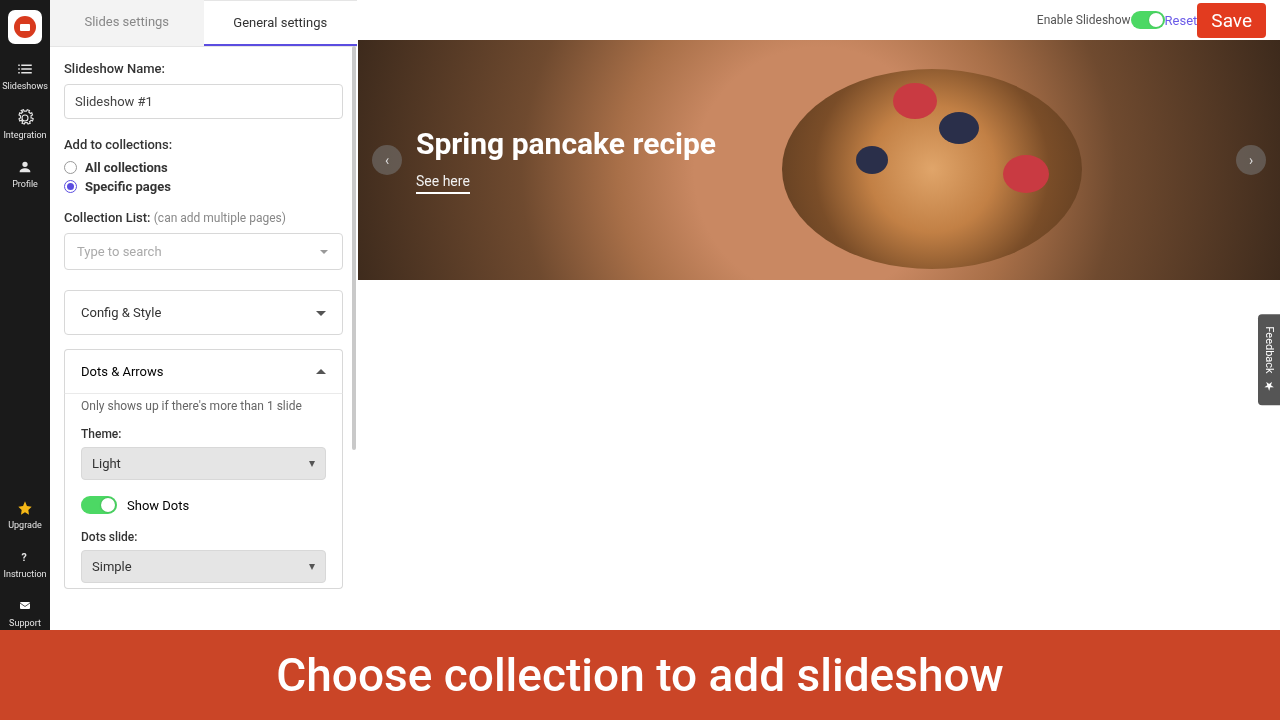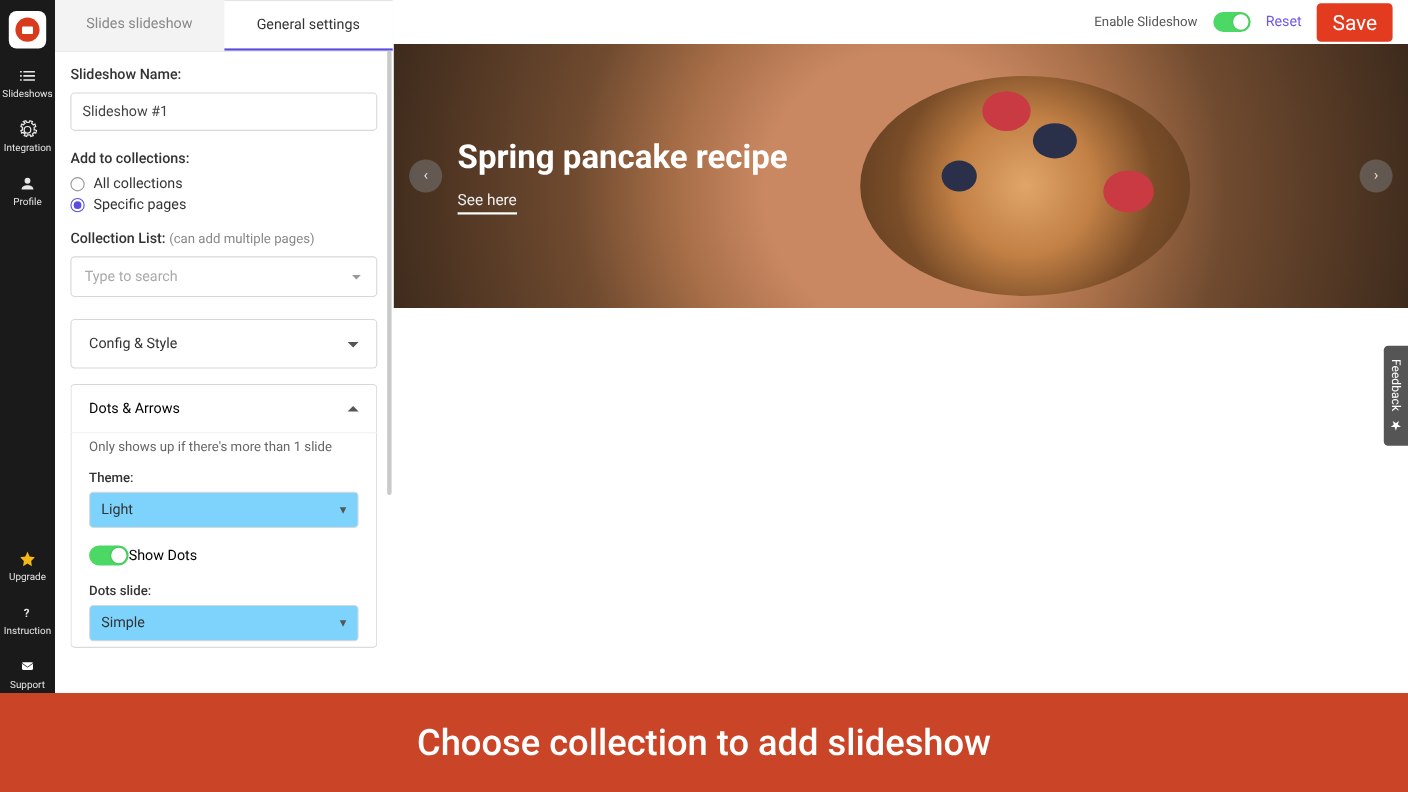--- a/index.html
+++ b/index.html
@@ -20,47 +20,47 @@
 
 
 .settings { width: 308px; border-right: 1px solid #ffffff; display:flex; flex-direction:column; position:relative; }
 .tabs { display:flex; border-bottom:1px solid #e5e5e5; background:#f7f7f7; }
 .tab { flex:1; text-align:center; padding:14px 8px; font-size:13px; color:#888; cursor:pointer; background:#f3f3f3;}
 .tab.active { background:#fff; color:#333; border-bottom:2px solid #5b4de0; border-top:1px solid #e5e5e5;}
 .settings-body { padding: 14px 14px 0; overflow-y:auto; height: calc(100% - 47px); }
 .field-label { font-size:13px; color:#333; margin-bottom:8px; display:block; font-weight:500;}
 .text-input { width:100%; border:1px solid #d8d8d8; border-radius:4px; padding:9px 10px; font-size:13px; color:#444; margin-bottom: 18px; }
 .sub-label { font-size:13px; color:#333; font-weight:500; margin-bottom:8px;}
-.radio-row { display:flex; align-items:center; gap:8px; margin-bottom:4px; font-size:13px; color:#333; }
+.radio-row { display:flex; align-items:center; gap:8px; margin-bottom:4px; font-size:13px; color:#333;font-weight:bold; }
 .radio { width:13px; height:13px; border:1px solid #999; border-radius:50%; position:relative; flex-shrink:0;}
 .radio.checked { border-color:#5b4de0; }
 .radio.checked::after { content:""; width:7px; height:7px; background:#5b4de0; border-radius:50%; position:absolute; top:2px; left:2px; }
 .collect-label { font-size:13px; color:#333; font-weight:500; margin-top:16px; }
 .collect-hint { font-size:12px; color:#888; font-weight:400; }
 .combo { margin-top:8px; border:1px solid #d8d8d8; border-radius:4px; padding:10px 12px; font-size:13px; color:#aaa; background:#fff; position:relative; margin-bottom:20px;}
 .combo::after { content:""; position:absolute; right:14px; top:16px; border:4px solid transparent; border-top-color:#999;}
 .accordion { border:1px solid #d8d8d8; border-radius:4px; padding:14px 16px; font-size:13px; color:#333; display:flex; justify-content:space-between; align-items:center; margin-bottom:14px; cursor:pointer;}
 .caret-down { border:5px solid transparent; border-top-color:#555; transform:translateY(3px);}
 .caret-up { border:5px solid transparent; border-bottom-color:#555; transform:translateY(-3px);}
 .accordion-open { border:1px solid #d8d8d8; border-radius:4px 4px 0 0; border-bottom:none; padding:14px 16px; font-size:13px; display:flex; justify-content:space-between; align-items:center;}
 .accordion-body { border:1px solid #d8d8d8; border-top:1px solid #eaeaea; border-radius:0 0 4px 4px; padding:5px 16px; font-size:13px; margin-bottom:14px;}
 .note { color:#666; font-size:12px; margin-bottom:14px; }
 .mini-label { font-size:12px; color:#333; font-weight:500; margin-bottom:6px;}
-.select { border:1px solid #d8d8d8; border-radius:4px; padding:8px 10px; font-size:13px; color:#333; position:relative; margin-bottom:16px; background:#7dd3fc;}
+.select { border:1px solid #d8d8d8; border-radius:4px; padding:8px 10px; font-size:13px; color:#333; position:relative; margin-bottom:16px; background:#e5e5e5;}
 .select::after { content:"▾"; position:absolute; right:10px; top:8px; color:#555; font-size:12px;}
-.toggle-row { display:flex; align-items:center; gap:0; margin-bottom:16px; }
+.toggle-row { display:flex; align-items:center; gap:10px; margin-bottom:16px; }
 .toggle { width:36px; height:18px; border-radius:10px; background:#4cd864; position:relative; cursor:pointer;}
 .toggle::after { content:""; width:14px; height:14px; border-radius:50%; background:#fff; position:absolute; top:2px; left:2px; box-shadow:0 0 2px rgba(0,0,0,0.3);}
 .toggle.on::after { right:2px; left:auto; }
 .scroll-track { position:absolute; right:0; top:46px; width:6px; height:calc(100% - 46px); background:transparent; }
 .scroll-thumb { width:4px; height:60%; background:#c9c9c9; border-radius:2px; margin-left:1px; }
 
 
 .main { flex:1; display:flex; flex-direction:column; position:relative; }
-.topbar { height:40px; display:flex; align-items:center; justify-content:flex-end; padding:0 14px; gap:14px; }
+.topbar { height:40px; display:flex; align-items:center; justify-content:flex-end; padding:0 14px; }
 .enable-lbl { font-size:12px; color:#555; }
 .btn-reset { color:#6b5be8; font-size:13px; background:none; border:none; cursor:pointer; }
 .btn-save { background:#e23b1f; color:#fff; border:none; border-radius:4px; padding:6px 14px; font-size:19px; cursor:pointer; }
 .toggle-big { width:34px; height:18px; border-radius:10px; background:#4cd864; position:relative; }
 .toggle-big::after { content:""; width:14px; height:14px; border-radius:50%; background:#fff; position:absolute; top:2px; right:2px; box-shadow:0 0 2px rgba(0,0,0,0.2);}
 
 .hero { height:240px; background: radial-gradient(circle at 50% 55%, #c98862 0%, #c98862 26%, #a86f48 42%, #6f4a2f 62%, #3d2a1c 100%); position:relative; display:flex; align-items:center; padding-left:58px; color:#fff; overflow:hidden;}
 .pancake { position:absolute; left:46%; top:12%; width:300px; height:200px; border-radius:50%; background:radial-gradient(circle at 50% 50%, #e0a56a 0%, #c28045 35%, #7a4d28 65%, #5a3a20 100%);}
 .fruit1,.fruit2,.fruit3,.fruit4{position:absolute; border-radius:50%;}
 .fruit1{width:44px;height:36px;background:#c93a42;left:58%;top:18%;}
@@ -69,21 +69,21 @@
 .fruit4{width:32px;height:28px;background:#2a2f4a;left:54%;top:44%;}
 .hero-title { font-size:30px; font-weight:700; margin-bottom:10px;}
 .hero-link { font-size:14px; border-bottom:2px solid #fff; padding-bottom:3px; display:inline-block; color:#f0f0f0;}
 .hero-arrow { width:30px; height:30px; border-radius:50%; background:rgba(120,120,120,0.55); position:absolute; top:50%; transform:translateY(-50%); display:flex; align-items:center; justify-content:center; color:#ddd; font-size:14px; cursor:pointer;}
 .hero-arrow.left { left:14px; }
 .hero-arrow.right { right:14px; }
 
 .feedback { position:absolute; right:0; top:50%; transform:translateY(-50%); background:#555; color:#fff; writing-mode:vertical-rl; padding:12px 4px; font-size:11px; border-radius:4px 0 0 4px; display:flex; align-items:center; gap:6px;}
 .feedback-star { transform: rotate(180deg); font-size:12px;}
 
-.banner { position:absolute; left:0; right:0; bottom:0; height:90px; background:#ca4527; display:flex; align-items:center; justify-content:center; color:#fff; font-size:33px; font-weight:500;}
+.banner { position:absolute; left:0; right:0; bottom:0; height:90px; background:#ca4527; display:flex; align-items:center; justify-content:center; color:#fff; font-size:46px; font-weight:500;}
 
 
 svg { fill: currentColor; }
 </style>
 </head>
 <body>
 
 <div class="app">
 
   <div class="sidebar">
@@ -148,21 +148,21 @@
           <svg viewBox="0 0 24 24" width="16" height="16">
             <path d="M12 2a6 6 0 00-6 6v4l-2 3v1h16v-1l-2-3V8a6 6 0 00-6-6zm0 20a2 2 0 002-2h-4a2 2 0 002 2z"></path>
           </svg>
         </span>
     </div>
     <div class="avatar"></div>
   </div>
 
   <div class="settings">
     <div class="tabs">
-      <div class="tab">Slides slideshow</div>
+      <div class="tab">Slides settings</div>
       <div class="tab active">General settings</div>
     </div>
     <div class="settings-body">
       <label class="field-label">Slideshow Name:</label>
       <input class="text-input" value="Slideshow #1" style="">
 
       <div class="sub-label">Add to collections:</div>
       <div class="radio-row">
         <span class="radio"></span>
         <span>All collections</span>

